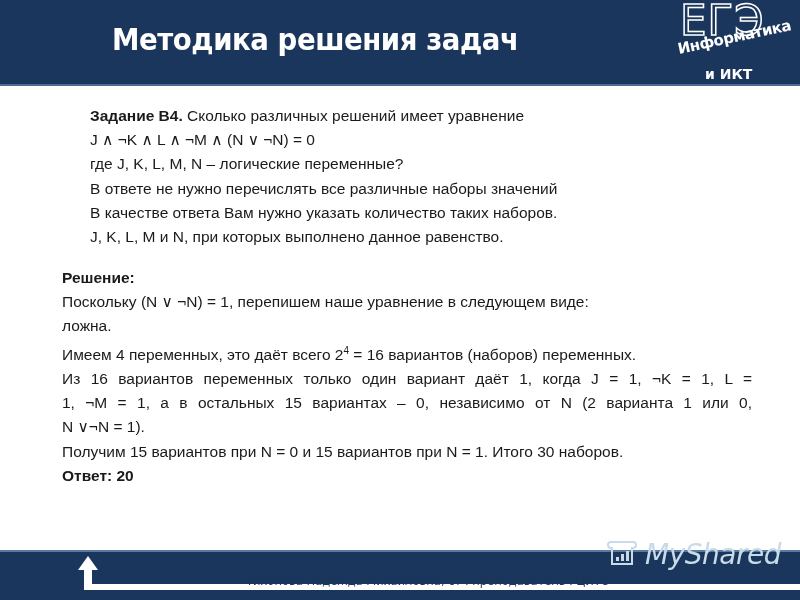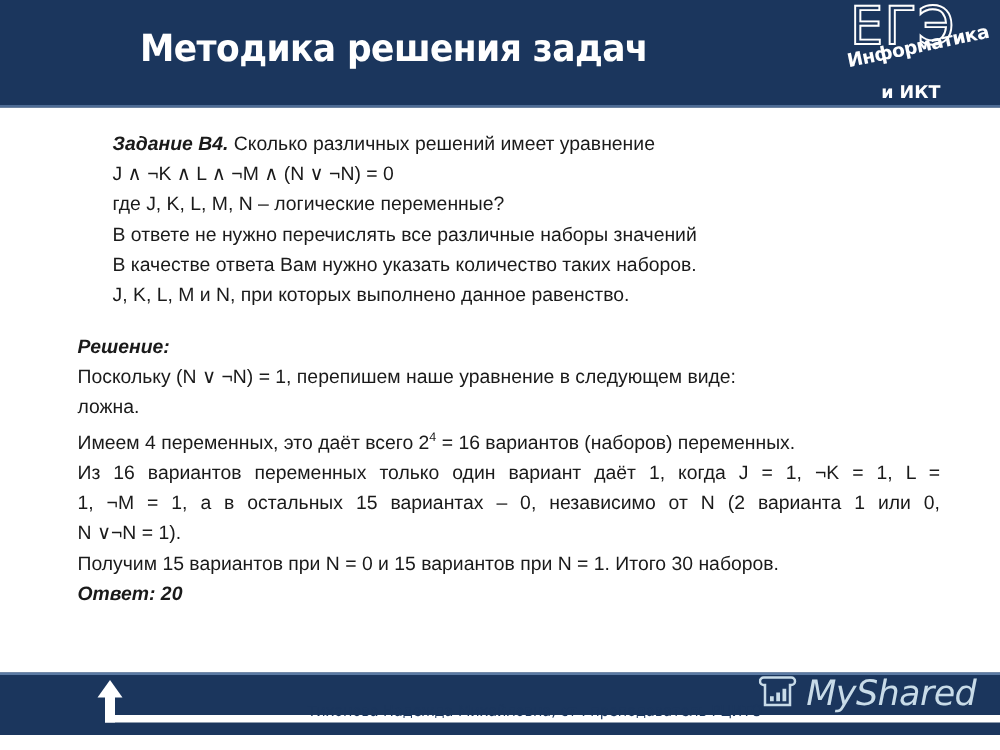--- a/index.html
+++ b/index.html
@@ -39,29 +39,29 @@
     .logo-ikt {
       position: absolute; left: 45px; top: 66px;
       font-size: 14px; font-weight: bold; color: #fff;
       font-family: "DejaVu Sans", sans-serif;
     }
     .task {
       position: absolute; left: 90px; top: 104px;
       font-size: 15.5px; line-height: 24.2px; color: #1a1a1a;
     }
     .task .line { white-space: nowrap; }
-    .b { font-weight: bold; font-style: italic; }
+    .b { font-weight: bold; }
     .solution {
       position: absolute; left: 62px; top: 266px; width: 690px;
       font-size: 15.5px; line-height: 24.2px; color: #1a1a1a;
     }
     .solution .line { white-space: nowrap; }
     .solution .just { text-align: justify; text-align-last: justify; white-space: normal; }
     .footer {
-      position: absolute; left: 0; top: 538px; width: 800px; height: 50px;
+      position: absolute; left: 0; top: 550px; width: 800px; height: 50px;
       background: #1b365d;
       border-top: 2px solid #5b7aa3;
       box-sizing: border-box;
     }
     .footer-line {
       position: absolute; left: 84px; top: 32px; width: 716px; height: 6px;
       background: #ffffff;
     }
     .footer-stem {
       position: absolute; left: 84px; top: 16px; width: 8px; height: 22px;

